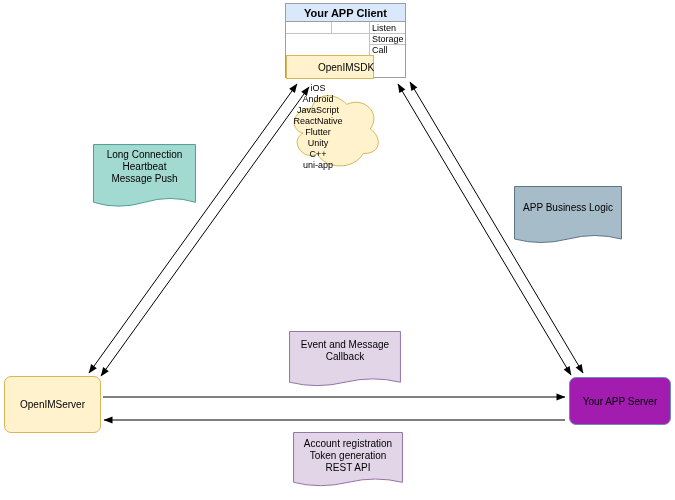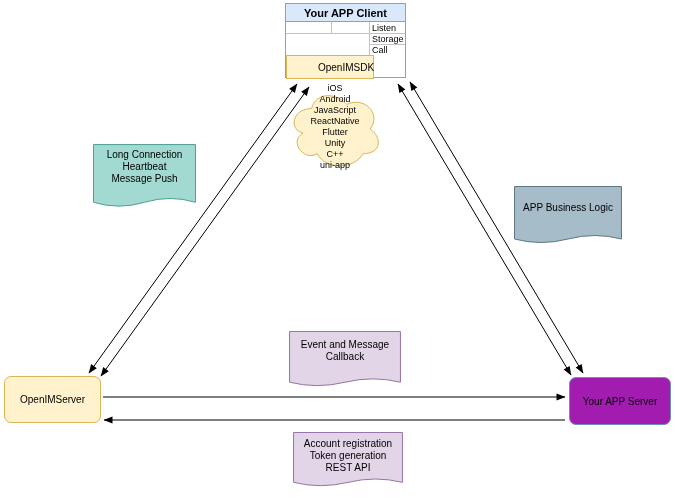--- a/index.html
+++ b/index.html
@@ -16,21 +16,21 @@
   .thin-v{position:absolute;width:1px;background:#c3c3c3;}
   .cell-label{position:absolute;font-size:9px;line-height:11px;}
   .sdk-box{position:absolute;left:0;top:51px;width:88px;height:24px;background:#fff2cc;
            border:1px solid #d6b656;box-sizing:border-box;font-size:10px;
            display:flex;align-items:center;justify-content:center;padding-left:32px;}
 
   
   .cloud{position:absolute;left:288px;top:88px;width:94px;height:82px;}
   .cloud svg{position:absolute;left:0;top:0;width:100%;height:100%;}
   .cloud path{fill:#fff2cc;stroke:#d6b656;stroke-width:1;}
-  .cloud-text{position:absolute;left:275px;top:83px;width:120px;text-align:center;
+  .cloud-text{position:absolute;left:258px;top:83px;width:120px;text-align:center;
               font-size:9px;line-height:11px;white-space:pre-line;}
 
   
   .callout{position:absolute;}
   .callout svg{position:absolute;left:0;top:0;width:100%;height:100%;}
   .callout path{stroke-width:1;}
   .callout .txt{position:relative;text-align:center;font-size:10px;line-height:12px;
                 white-space:pre-line;}
   .teal path{fill:#a2d9d1;stroke:#4fa093;}
   .gray path{fill:#a6bcc8;stroke:#5d7585;}
@@ -105,21 +105,21 @@
 
   <div class="callout purple" style="left:293px;top:432px;width:110px;height:57px;">
     <svg viewBox="0 0 100 60" preserveAspectRatio="none">
       <path vector-effect="non-scaling-stroke" d="M0.5,0.5 L99.5,0.5 L99.5,53 Q75,46 50,53 Q25,60 0.5,53 Z"></path>
     </svg>
     <div class="txt" style="padding-top:6px;">Account registration
 Token generation
 REST API</div>
   </div>
 
-  <div class="node node-yellow" style="left:4px;top:376px;width:97px;height:47px;">
+  <div class="node node-yellow" style="left:4px;top:376px;width:97px;height:57px;">
     <span>OpenIMServer</span>
   </div>
   <div class="node node-blue" style="left:569px;top:377px;width:102px;height:48px;">
     <span>Your APP Server</span>
   </div>
 
   <svg class="wires">
     <defs>
       <marker id="arr" viewBox="0 0 10 8" refX="9" refY="4" markerWidth="10" markerHeight="8" orient="auto-start-reverse" markerUnits="userSpaceOnUse">
         <path d="M0.5,0.5 L9.5,4 L0.5,7.5 Z" fill="#000"></path>

